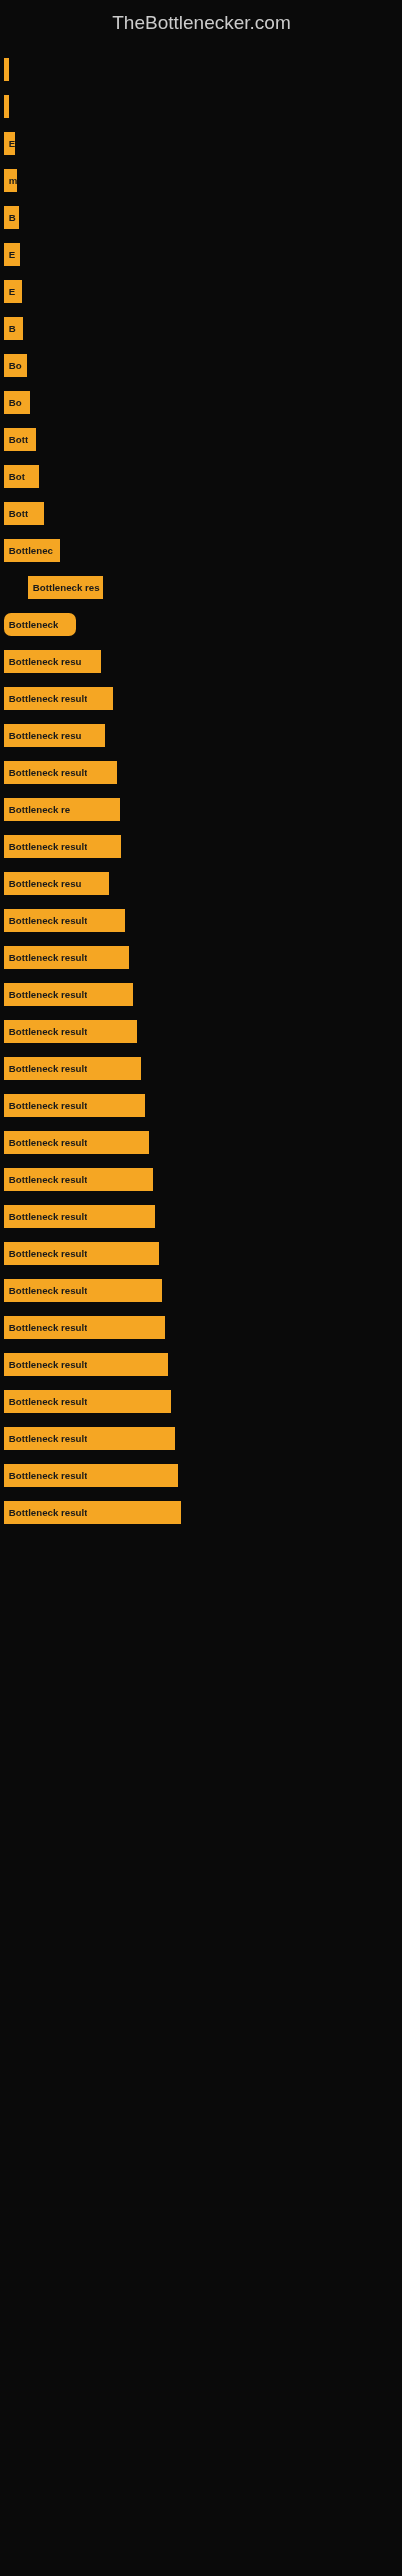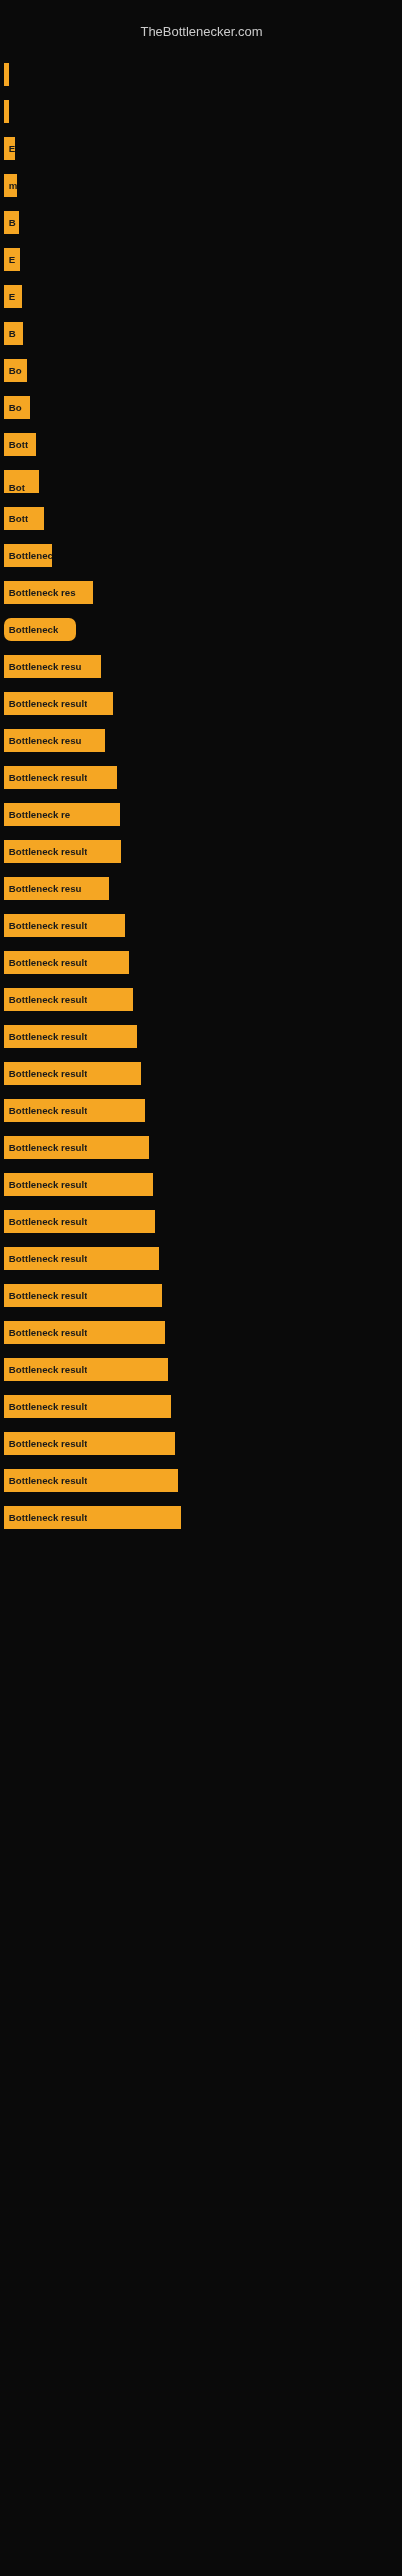--- a/index.html
+++ b/index.html
@@ -9,23 +9,23 @@
     }
     body {
       width: 403px;
       min-height: 2576px;
       background-color: #0a0a0a;
       font-family: Arial, sans-serif;
       overflow-x: hidden;
     }
     .site-title {
       color: #cccccc;
-      font-size: 13px;
+      font-size: 19px;
       text-align: center;
-      padding: 24px 0 8px 0;
+      padding: 12px 0 8px 0;
       font-weight: normal;
     }
     .bars-container {
       display: flex;
       flex-direction: column;
       padding: 16px 0;
       gap: 0;
     }
     .bar-row {
       display: flex;
@@ -106,36 +106,36 @@
       <div class="bar" style="width: 26px;">
         <span class="bar-label">Bo</span>
       </div>
     </div>
     <div class="bar-row">
       <div class="bar" style="width: 32px;">
         <span class="bar-label">Bott</span>
       </div>
     </div>
     <div class="bar-row">
-      <div class="bar" style="width: 35px; align-items: flex-end;">
+      <div class="bar" style="width: 35px;">
         <span class="bar-label">Bot</span>
       </div>
     </div>
     <div class="bar-row">
       <div class="bar" style="width: 40px;">
         <span class="bar-label">Bott</span>
       </div>
     </div>
     <div class="bar-row">
-      <div class="bar" style="width: 48px;">
+      <div class="bar" style="width: 56px;">
         <span class="bar-label">Bottlenec</span>
       </div>
     </div>
     <div class="bar-row">
-      <div class="bar" style="width: 89px;">
+      <div class="bar" style="width: 75px; margin-left: 24px;">
         <span class="bar-label">Bottleneck res</span>
       </div>
     </div>
     <div class="bar-row">
       <div class="bar" style="width: 72px; border-radius: 7px;">
         <span class="bar-label">Bottleneck</span>
       </div>
     </div>
     <div class="bar-row">
       <div class="bar" style="width: 97px;">

